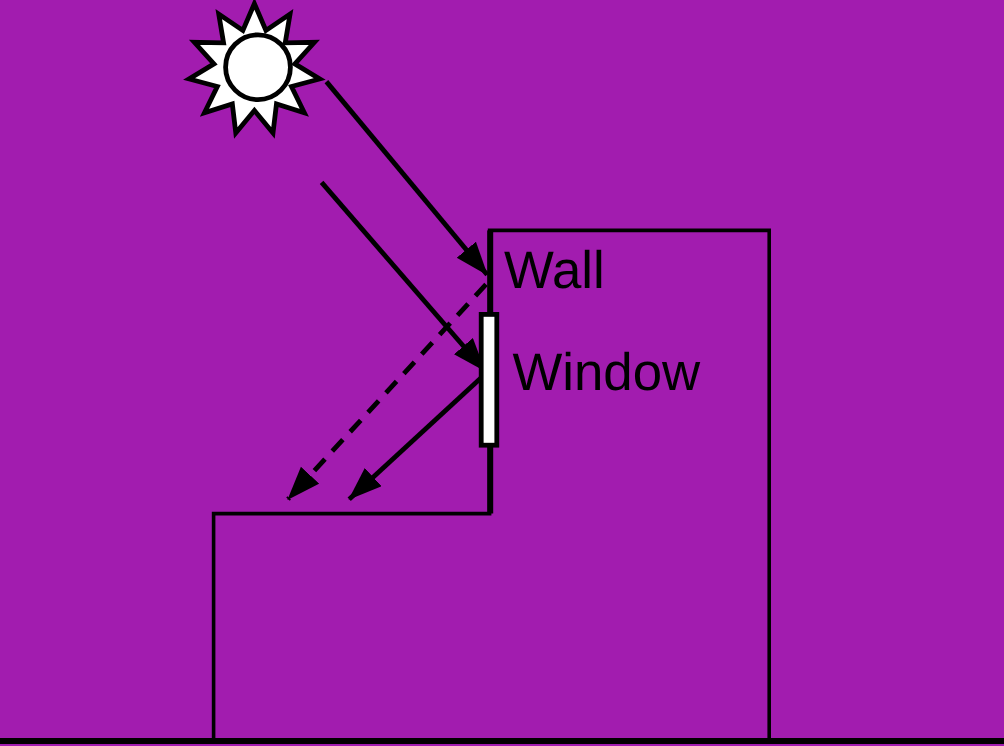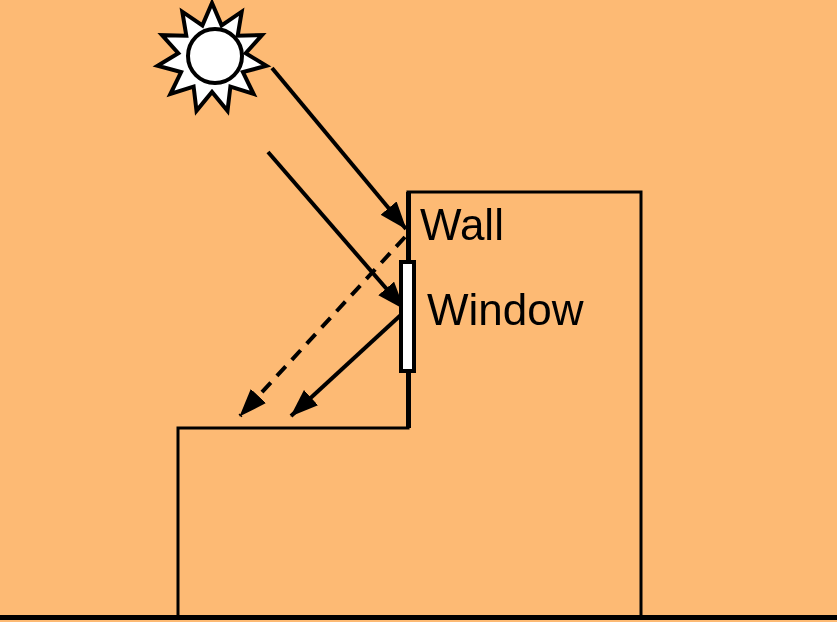--- a/index.html
+++ b/index.html
@@ -4,21 +4,21 @@
 <style>
   html, body {
     margin: 0;
     padding: 0;
     background: #ffffff;
   }
   .stage {
     position: relative;
     width: 837px;
     height: 622px;
-    background: #fdba74;
+    background: #a21caf;
     overflow: hidden;
   }
   svg.diagram {
     display: block;
     width: 837px;
     height: 622px;
   }
   .diagram-label {
     font-family: "Liberation Sans", sans-serif;
     font-size: 44px;

